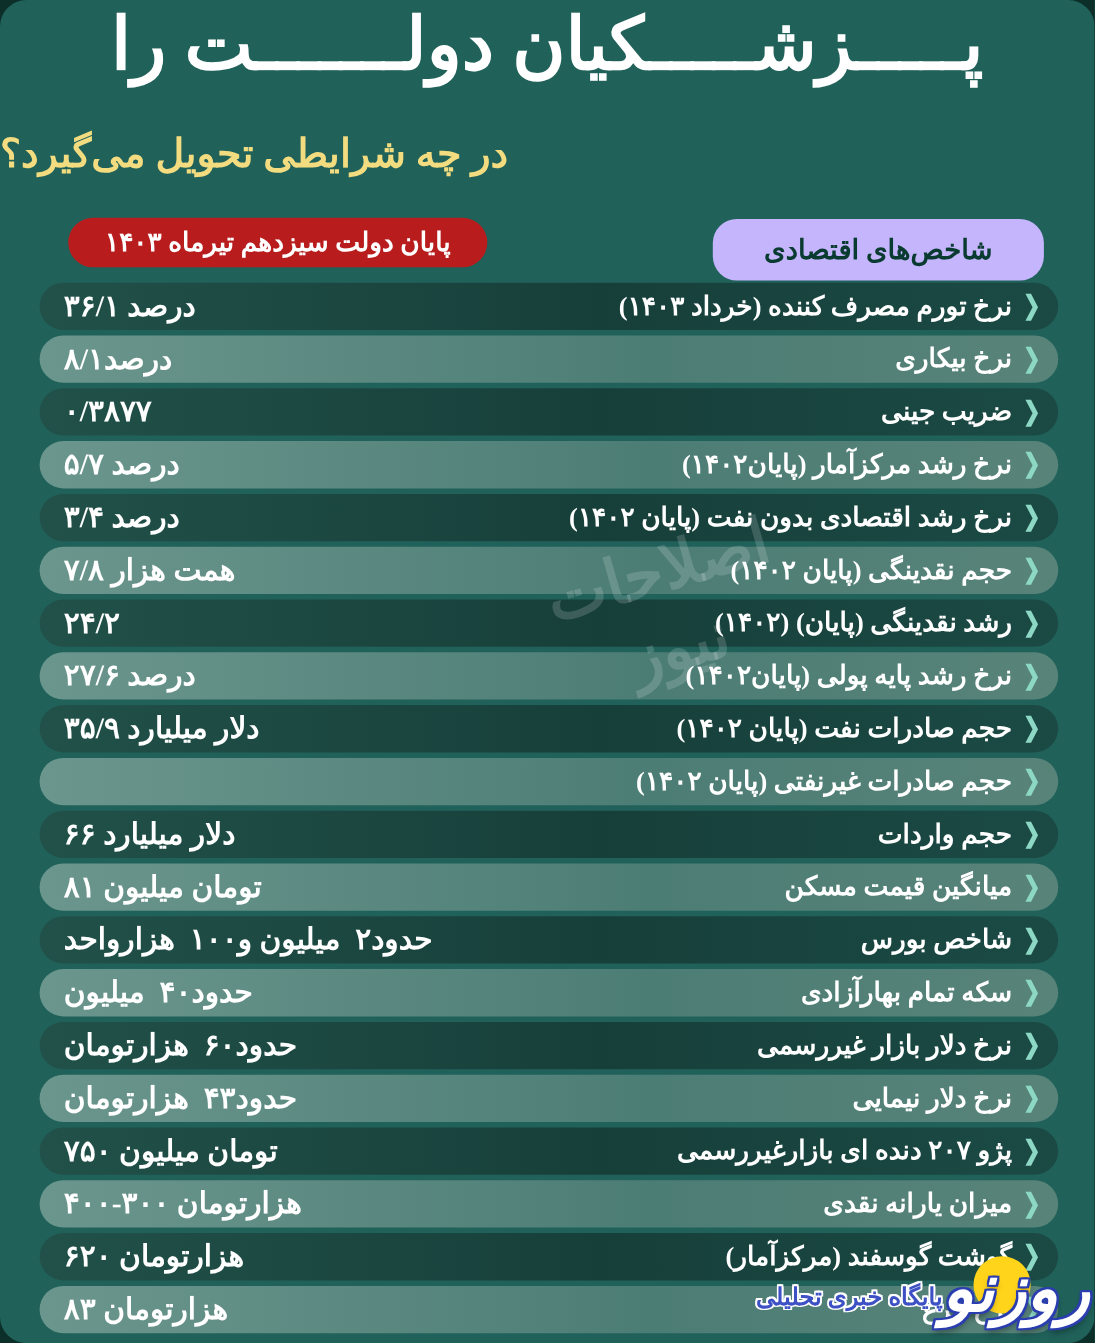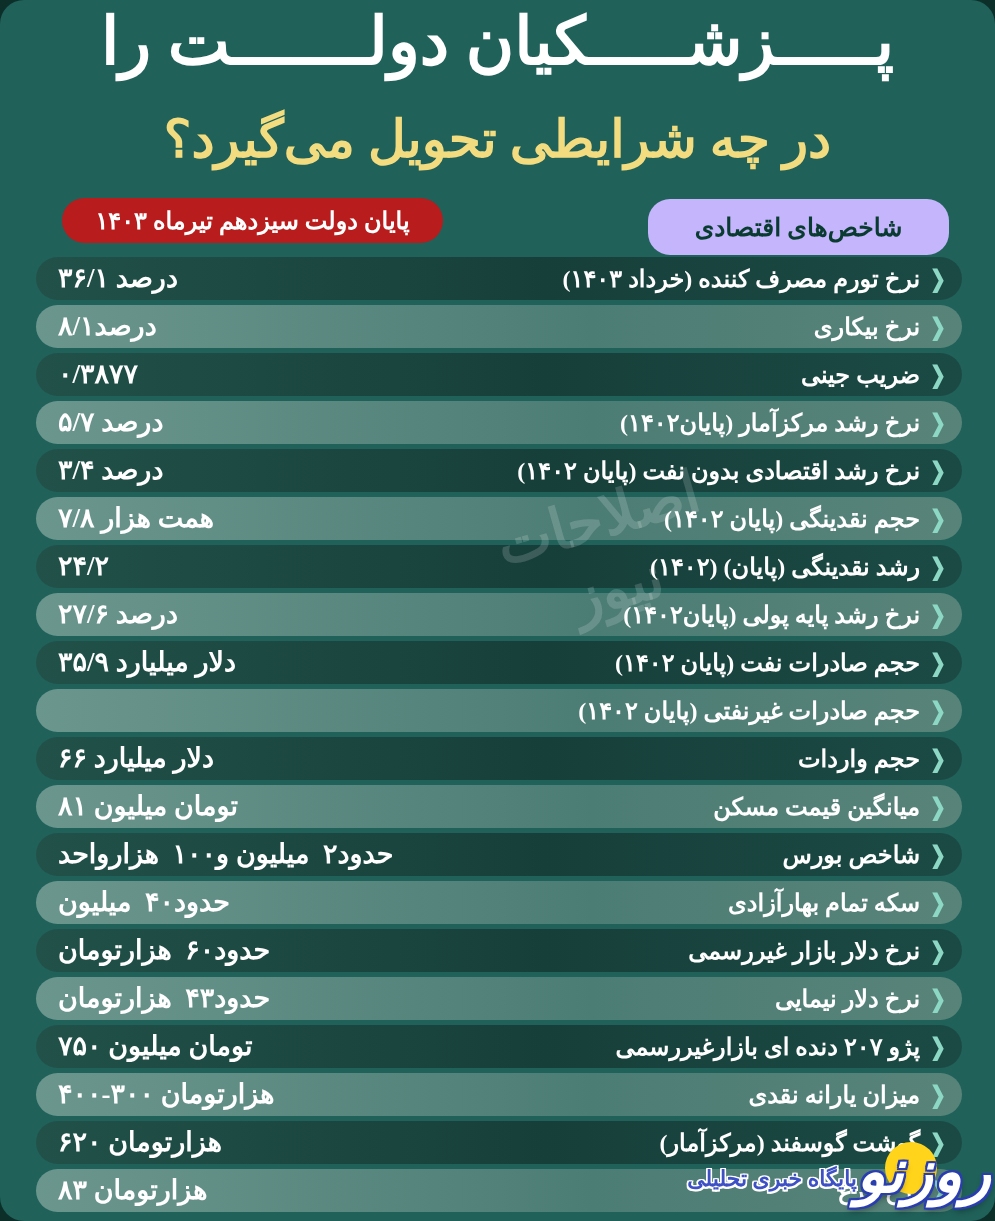--- a/index.html
+++ b/index.html
@@ -16,22 +16,22 @@
   }
   
   .title1{
     position:absolute;top:-10px;left:0;width:100%;
     text-align:center;
     font-size:66px;font-weight:bold;color:#ffffff;
     line-height:104px;white-space:nowrap;
   }
   .title2{
     position:absolute;top:94px;left:0;width:100%;
-    text-align:center;
-    font-size:52px;font-weight:bold;color:#F2DC7F;
+    text-align:left;
+    font-size:36px;font-weight:bold;color:#F2DC7F;
     line-height:92px;white-space:nowrap;
   }
   
   .badge{
     position:absolute;top:198px;height:45px;
     border-radius:23px;
     display:flex;align-items:center;justify-content:center;
     font-weight:bold;white-space:nowrap;
   }
   .badge-red{

